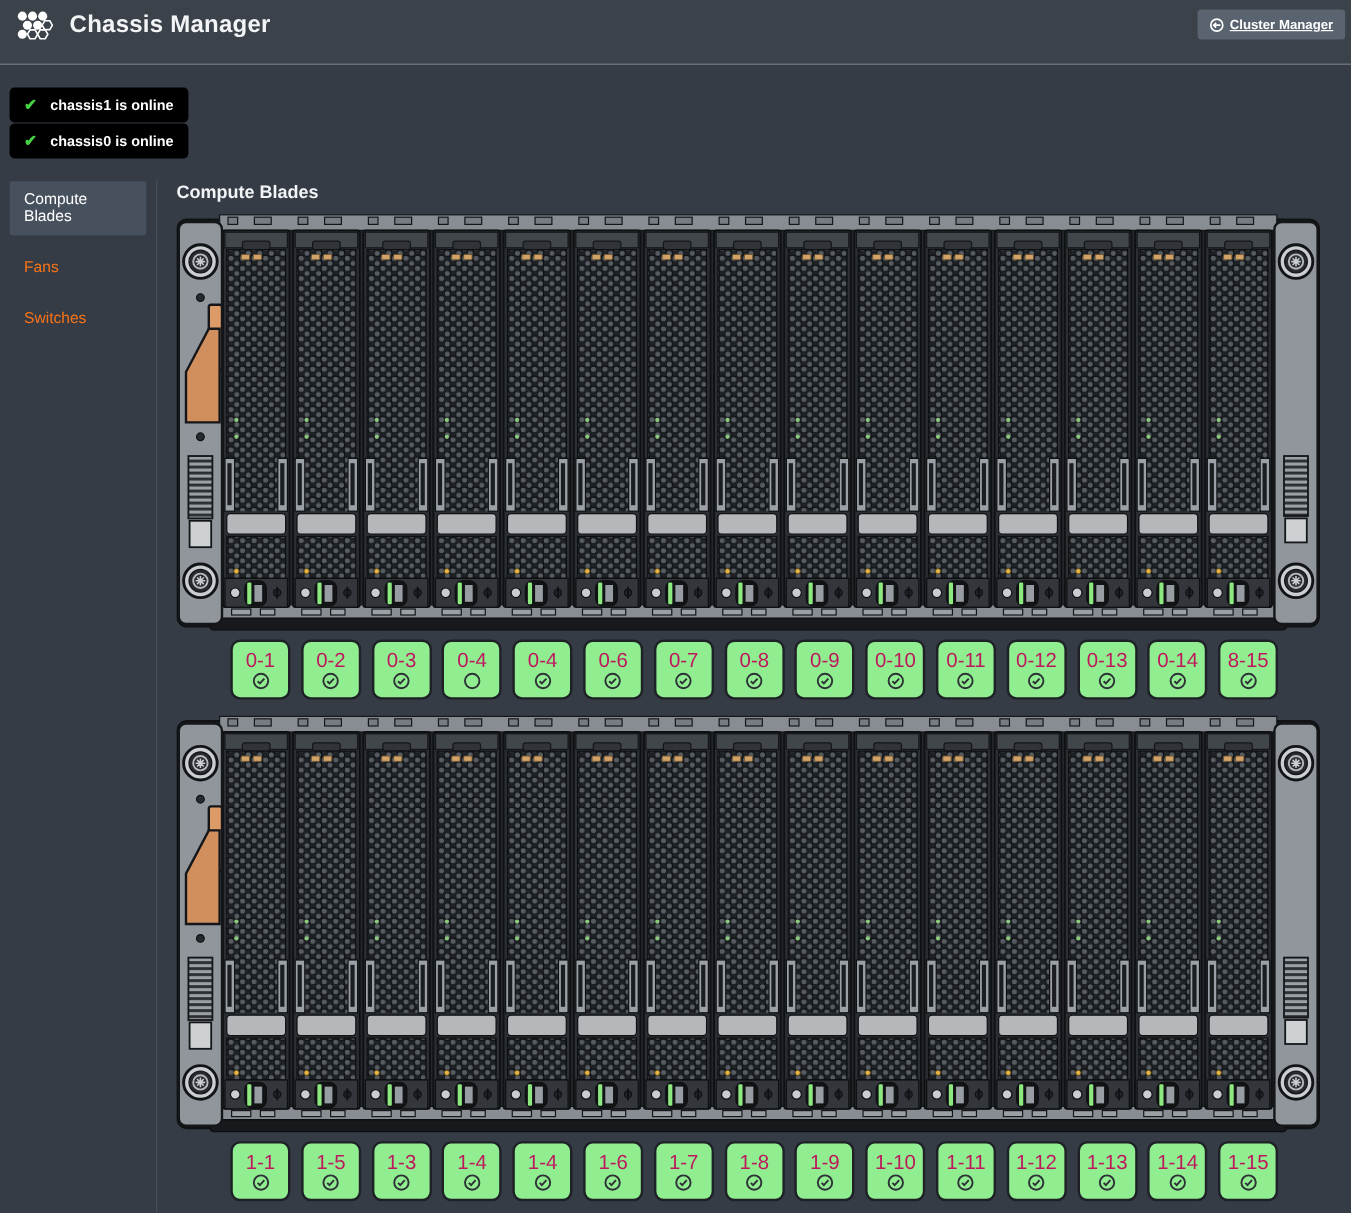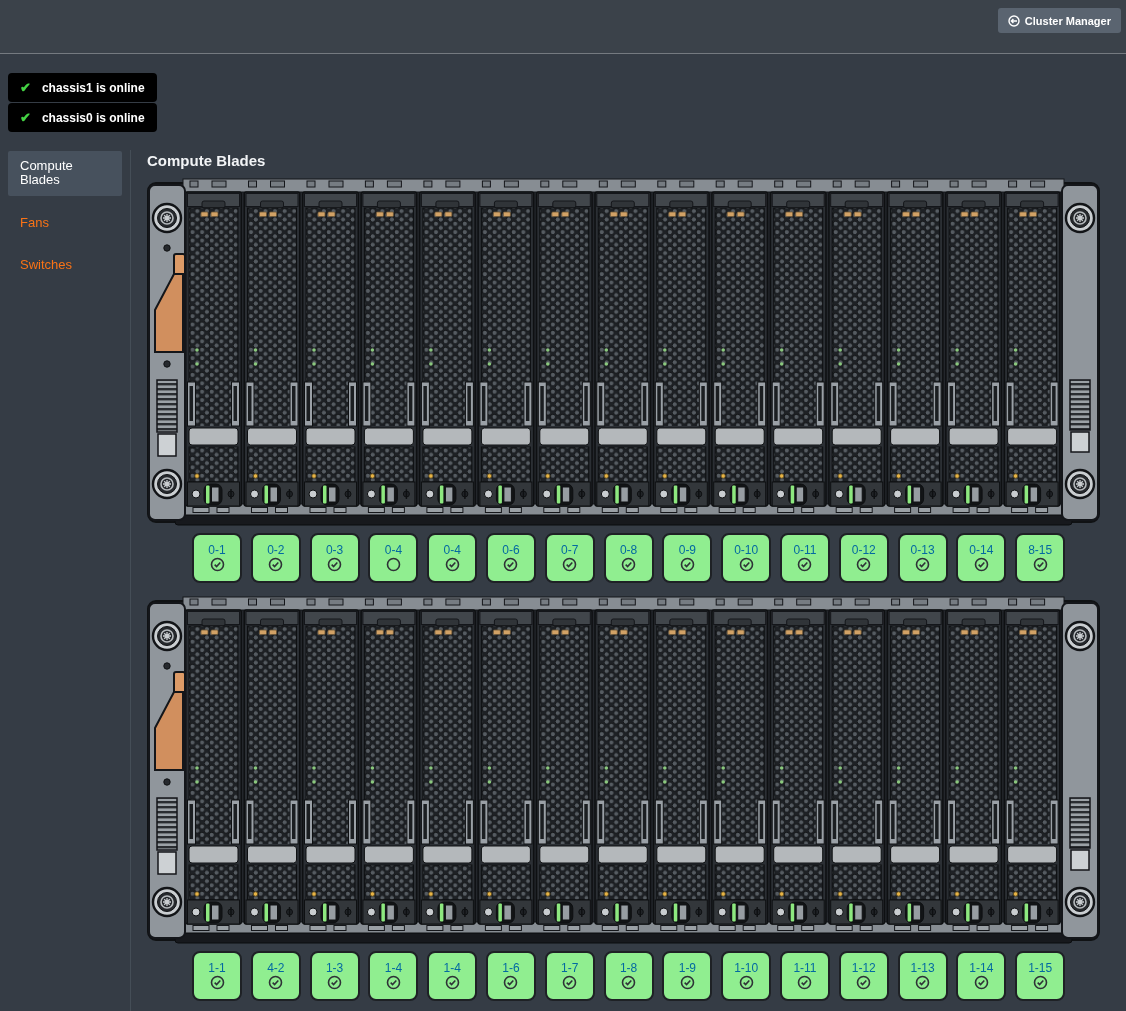--- a/index.html
+++ b/index.html
@@ -18,21 +18,21 @@
   }
   .header-inner { display: flex; align-items: center; height: 42px; padding: 0 12px; }
   .logo { width: 34px; height: 28px; margin-right: 12px; }
   .app-title { color: #f2f4f6; font-size: 20px; font-weight: 600; letter-spacing: 0.2px; margin: 0; }
   .cluster-btn {
     position: absolute; right: 5px; top: 8px;
     background: #5a6470; color: #fff;
     border: none; border-radius: 3px;
     font-family: inherit; font-size: 11px; font-weight: bold;
     height: 25px; padding: 0 10px;
-    display: flex; align-items: center; gap: 5px; cursor: pointer;
+    display: flex; align-items: center; gap: 5px; cursor: pointer; text-decoration: underline;
   }
   
   .toast-stack { position: absolute; top: 73px; left: 8px; z-index: 5; }
   .toast {
     background: #000; color: #fff; border-radius: 4px;
     height: 29px; margin-bottom: 1px; padding: 0 12px;
     display: flex; align-items: center; gap: 11px;
     font-size: 12px; font-weight: bold; width: max-content; cursor: pointer;
   }
   .toast .tick { color: #44d244; font-size: 13px; }
@@ -48,21 +48,21 @@
   .content { padding: 2px 0 0 16px; }
   .page-title { color: #f2f4f6; font-size: 15px; font-weight: bold; margin: 0 0 9px 0; }
   .chassis-art { display: block; width: 953px; height: 349px; }
   .blade-row { display: flex; gap: 8.8px; margin: 6px 0 13px 45px; }
   .blade-btn {
     width: 50px; height: 50px;
     background: #90ee90; border: 2px solid #1e2125; border-radius: 8px;
     display: flex; flex-direction: column; align-items: center; justify-content: center;
     gap: 1px; padding: 0; cursor: pointer; font-family: inherit;
   }
-  .blade-btn-label { font-size: 12px; color: #0369a1; line-height: 1; }
+  .blade-btn-label { font-size: 17px; color: #be185d; line-height: 1; }
   .defs-svg { position: absolute; width: 0; height: 0; }
 </style>
 </head>
 <body>
 
 <svg class="defs-svg" aria-hidden="true">
   <defs>
     <pattern id="mesh" width="9.6" height="8.4" patternUnits="userSpaceOnUse">
       <rect width="9.6" height="8.4" fill="#1e2125"></rect>
       <circle cx="2.7" cy="2.3" r="2.6" fill="#565c62" stroke="#0d0f11" stroke-width="0.9"></circle>
@@ -141,20 +141,38 @@
       <rect x="915" y="7" width="36" height="335" rx="6" fill="#90969c" stroke="#14161a" stroke-width="2"></rect>
       <use href="#screw" transform="translate(933,40)"></use>
       <rect x="923" y="202" width="20" height="50" fill="url(#ribs)" stroke="#14161a" stroke-width="1.5"></rect>
       <rect x="924" y="254" width="18" height="20" fill="#cdd1d4" stroke="#14161a" stroke-width="1.5"></rect>
       <use href="#screw" transform="translate(933,306)"></use>
     </g>
   </defs>
 </svg>
 
 <header class="app-header">
+  <div class="header-inner">
+    <svg class="logo" viewBox="0 0 36 28">
+      <g fill="#ffffff">
+        <circle cx="7" cy="6" r="4"></circle>
+          <circle cx="16" cy="6" r="4"></circle>
+          <circle cx="25" cy="6" r="4"></circle>
+        <circle cx="11.5" cy="14" r="4"></circle>
+          <circle cx="20.5" cy="14" r="4"></circle>
+        <circle cx="7" cy="22" r="4"></circle>
+      </g>
+      <g fill="none" stroke="#ffffff" stroke-width="1.4">
+        <polygon points="33.5,14 31.25,17.9 26.75,17.9 24.5,14 26.75,10.1 31.25,10.1"></polygon>
+        <polygon points="20.5,22 18.25,25.9 13.75,25.9 11.5,22 13.75,18.1 18.25,18.1"></polygon>
+        <polygon points="29.5,22 27.25,25.9 22.75,25.9 20.5,22 22.75,18.1 27.25,18.1"></polygon>
+      </g>
+    </svg>
+    <h1 class="app-title">Chassis Manager</h1>
+  </div>
   <button class="cluster-btn">
     <svg width="12" height="12" viewBox="0 0 12 12">
       <circle cx="6" cy="6" r="5" fill="none" stroke="#fff" stroke-width="1.4"></circle>
       <path d="M9 6 H3.6 M5.4 4 L3.4 6 l2 2" fill="none" stroke="#fff" stroke-width="1.4"></path>
     </svg>
     <span>Cluster Manager</span>
   </button>
 </header>
 
 <div class="toast-stack">
@@ -295,21 +313,21 @@
     </svg>
     <div class="blade-row">
             <button class="blade-btn">
               <div class="blade-btn-label">1-1</div>
               <svg width="15" height="15" viewBox="0 0 16 16">
                 <circle cx="8" cy="8" r="6.4" fill="none" stroke="#2e3236" stroke-width="1.7"></circle>
                 <path d="M5 8.2 l2 2 l4 -4.4" fill="none" stroke="#2e3236" stroke-width="1.7"></path>
               </svg>
             </button>
             <button class="blade-btn">
-              <div class="blade-btn-label">4-2</div>
+              <div class="blade-btn-label">1-5</div>
               <svg width="15" height="15" viewBox="0 0 16 16">
                 <circle cx="8" cy="8" r="6.4" fill="none" stroke="#2e3236" stroke-width="1.7"></circle>
                 <path d="M5 8.2 l2 2 l4 -4.4" fill="none" stroke="#2e3236" stroke-width="1.7"></path>
               </svg>
             </button>
             <button class="blade-btn">
               <div class="blade-btn-label">1-3</div>
               <svg width="15" height="15" viewBox="0 0 16 16">
                 <circle cx="8" cy="8" r="6.4" fill="none" stroke="#2e3236" stroke-width="1.7"></circle>
                 <path d="M5 8.2 l2 2 l4 -4.4" fill="none" stroke="#2e3236" stroke-width="1.7"></path>

